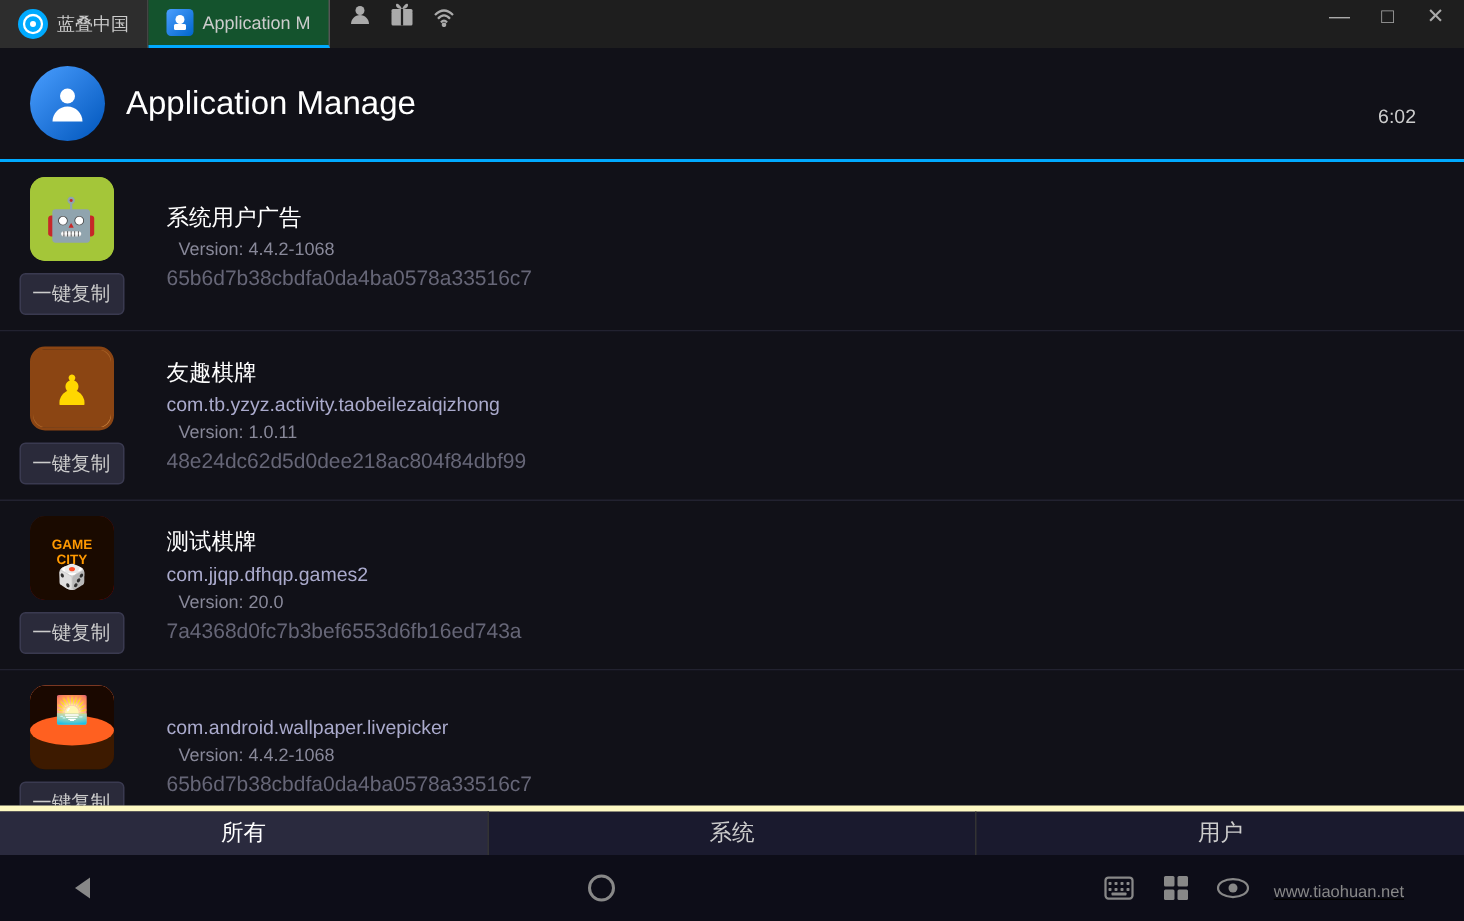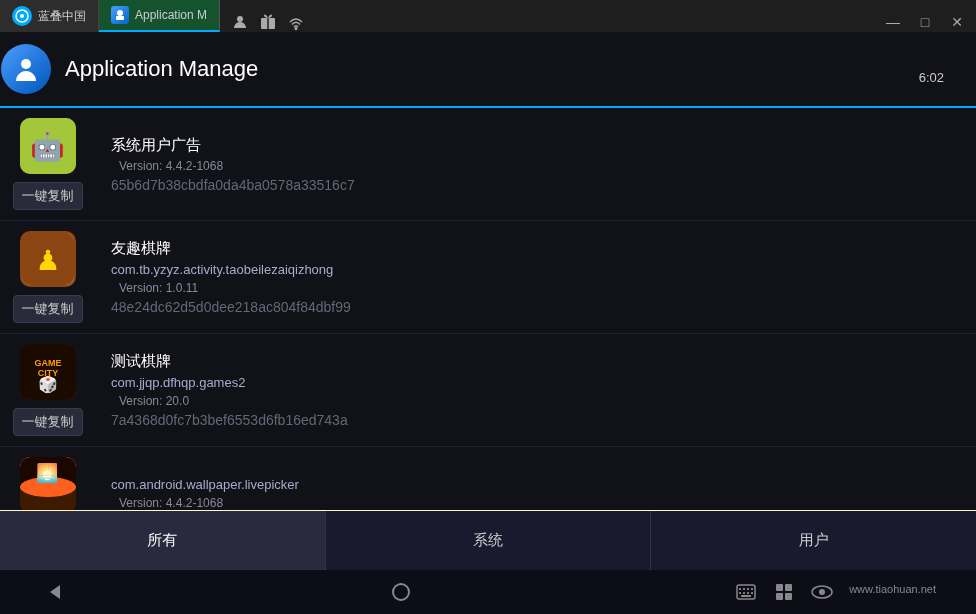--- a/index.html
+++ b/index.html
@@ -10,21 +10,21 @@
       font-family: 'Microsoft YaHei', 'SimHei', sans-serif;
       overflow: hidden;
       position: relative;
     }
 
     
     .titlebar {
       height: 32px;
       background: #1e1e1e;
       display: flex;
-      align-items: flex-end;
+      align-items: flex-start;
       position: relative;
       z-index: 100;
     }
     .titlebar-left {
       display: flex;
       align-items: center;
       height: 100%;
     }
     .bluestacks-tab {
       display: flex;
@@ -120,21 +120,21 @@
       left: 0;
       right: 0;
       bottom: 0;
       background: #111118;
     }
 
     
     .app-header {
       display: flex;
       align-items: center;
-      padding: 12px 1px;
+      padding: 12px 20px;
       background: #111118;
       border-bottom: 2px solid #00aaff;
     }
     .app-header-icon {
       width: 50px;
       height: 50px;
       background: linear-gradient(135deg, #4a9eff, #0055bb);
       border-radius: 50%;
       display: flex;
       align-items: center;
@@ -234,24 +234,24 @@
       color: #666677;
       font-size: 14px;
     }
 
     
     .bottom-tabs {
       position: absolute;
       bottom: 44px;
       left: 0;
       right: 0;
-      height: 60px;
+      height: 33px;
       display: flex;
       background: #1a1a2e;
-      border-top: 1px solid #fef9c3;
+      border-top: 4px solid #fef9c3;
     }
     .bottom-tab {
       flex: 1;
       display: flex;
       align-items: center;
       justify-content: center;
       color: #ccc;
       font-size: 15px;
       cursor: pointer;
       border-right: 1px solid #333;
@@ -279,22 +279,23 @@
       color: #888;
       font-size: 18px;
       display: flex;
       align-items: center;
       justify-content: center;
       width: 30px;
       cursor: pointer;
     }
     .nav-right-section {
       display: flex;
-      align-items: flex-start;
+      align-items: flex-end;
       gap: 12px;
+      text-decoration: underline;
     }
     .nav-icon-group {
       display: flex;
       align-items: center;
       gap: 8px;
     }
     .watermark {
       color: #888;
       font-size: 11px;
     }

